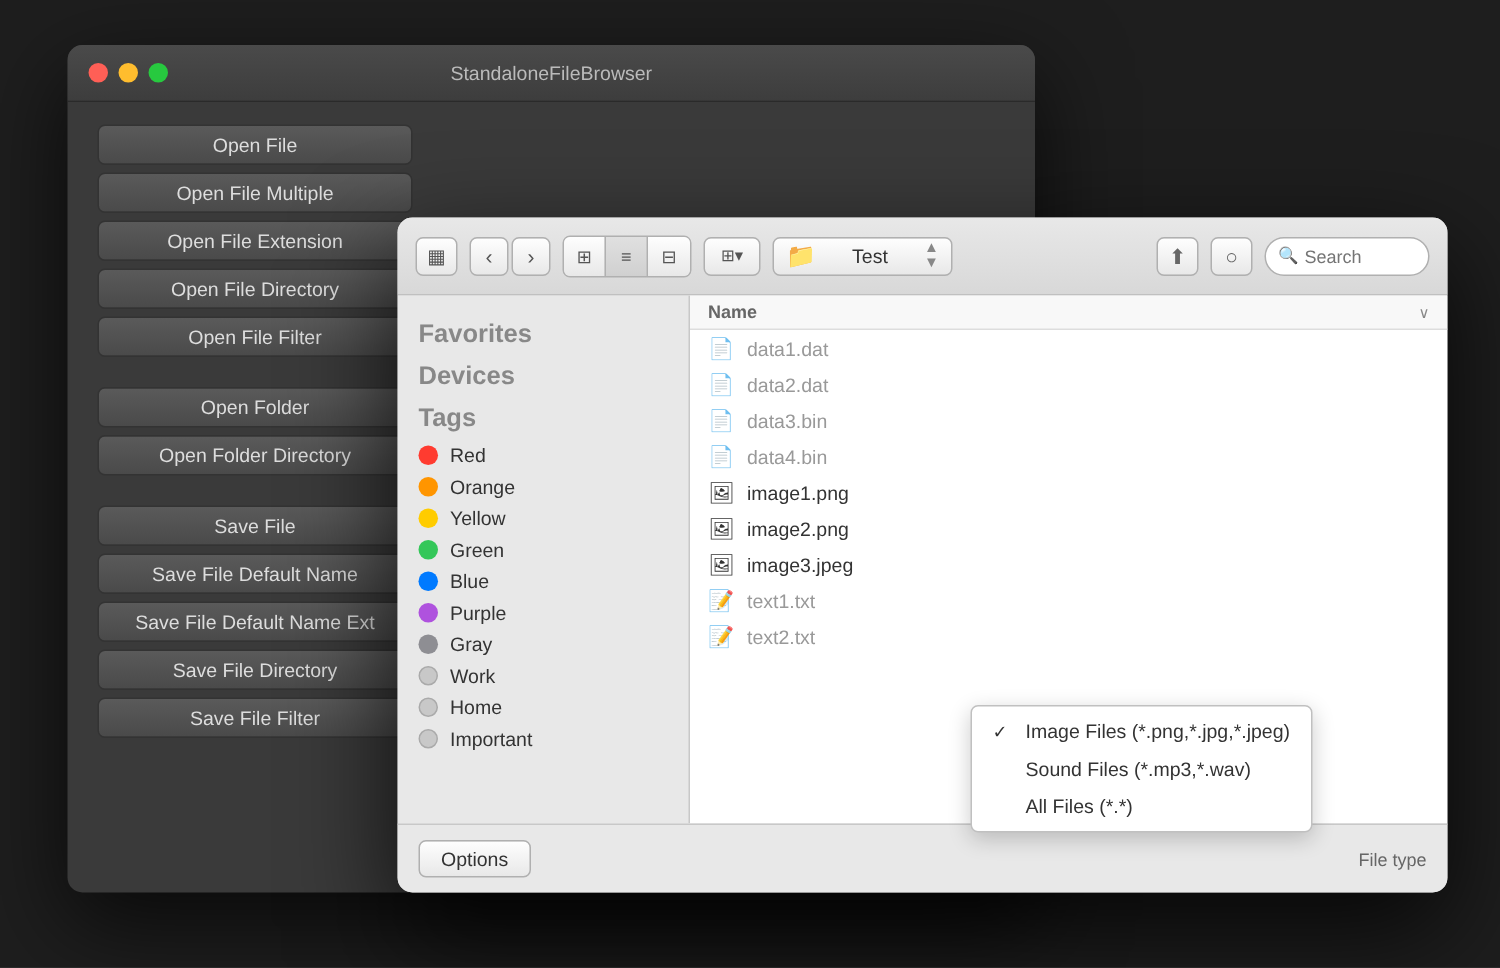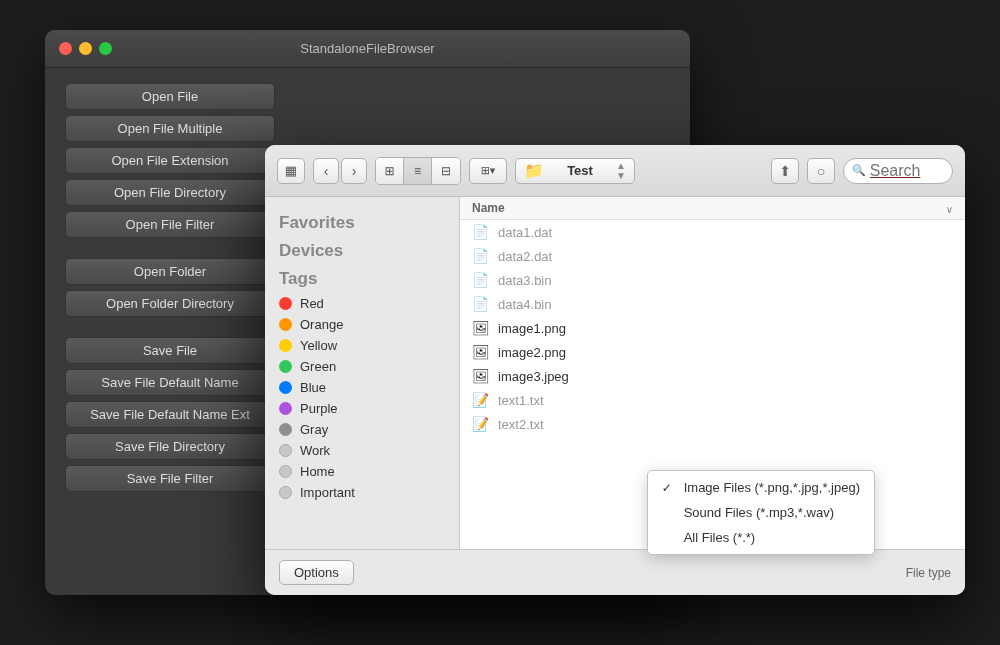--- a/index.html
+++ b/index.html
@@ -167,21 +167,21 @@
       min-width: 120px;
       justify-content: space-between;
       cursor: pointer;
     }
     .folder-icon {
       font-size: 16px;
     }
     .folder-name {
       font-size: 13px;
       color: #333;
-      font-weight: 700;
+      font-weight: 400;
     }
     .folder-arrows {
       font-size: 10px;
       color: #888;
       display: flex;
       flex-direction: column;
       line-height: 1;
     }
 
     .toolbar-spacer { flex: 1; }
@@ -212,25 +212,24 @@
       display: flex;
       align-items: center;
       padding: 0 8px;
       gap: 4px;
       width: 110px;
     }
     .search-icon { font-size: 11px; color: #999; }
     .search-input {
       border: none;
       outline: none;
-      font-size: 16px;
+      font-size: 12px;
       color: #7f1d1d;
       background: transparent;
       width: 80px;
-      text-decoration: underline;
     }
 
     .dialog-body {
       display: flex;
       flex: 1;
       overflow: hidden;
     }
 
     .sidebar {
       width: 195px;

